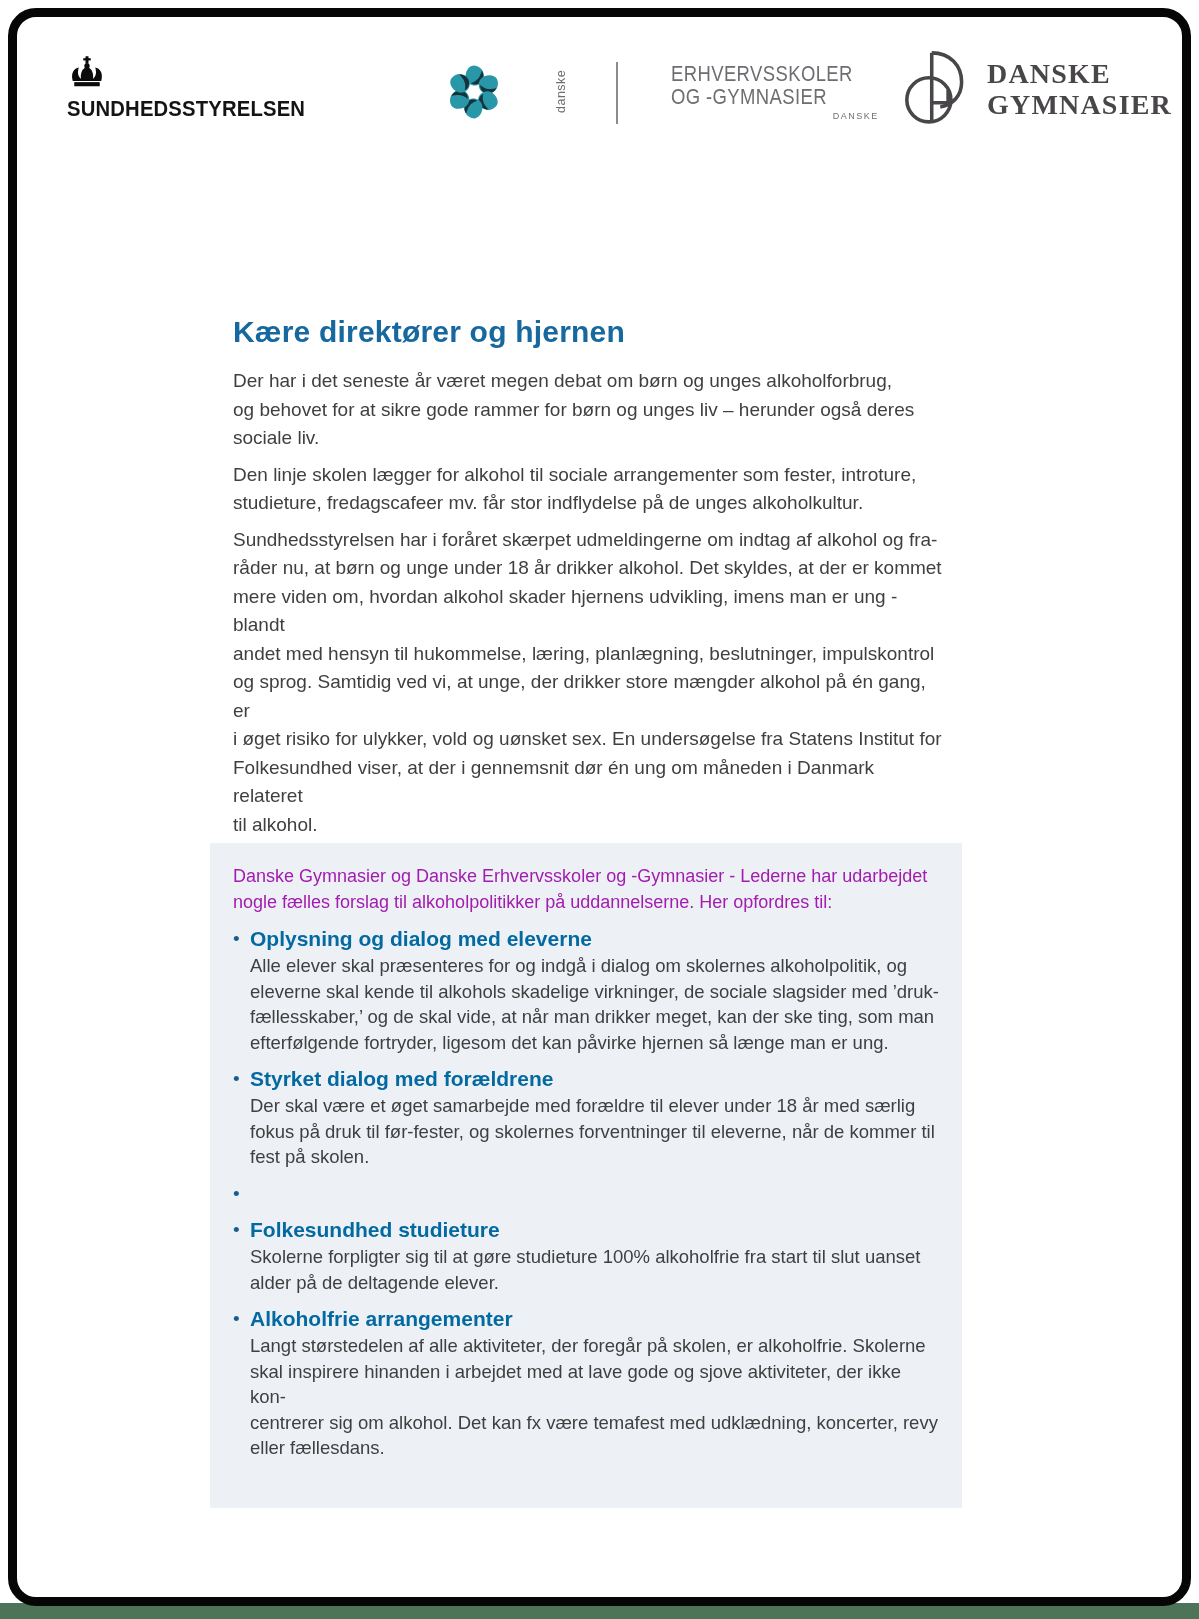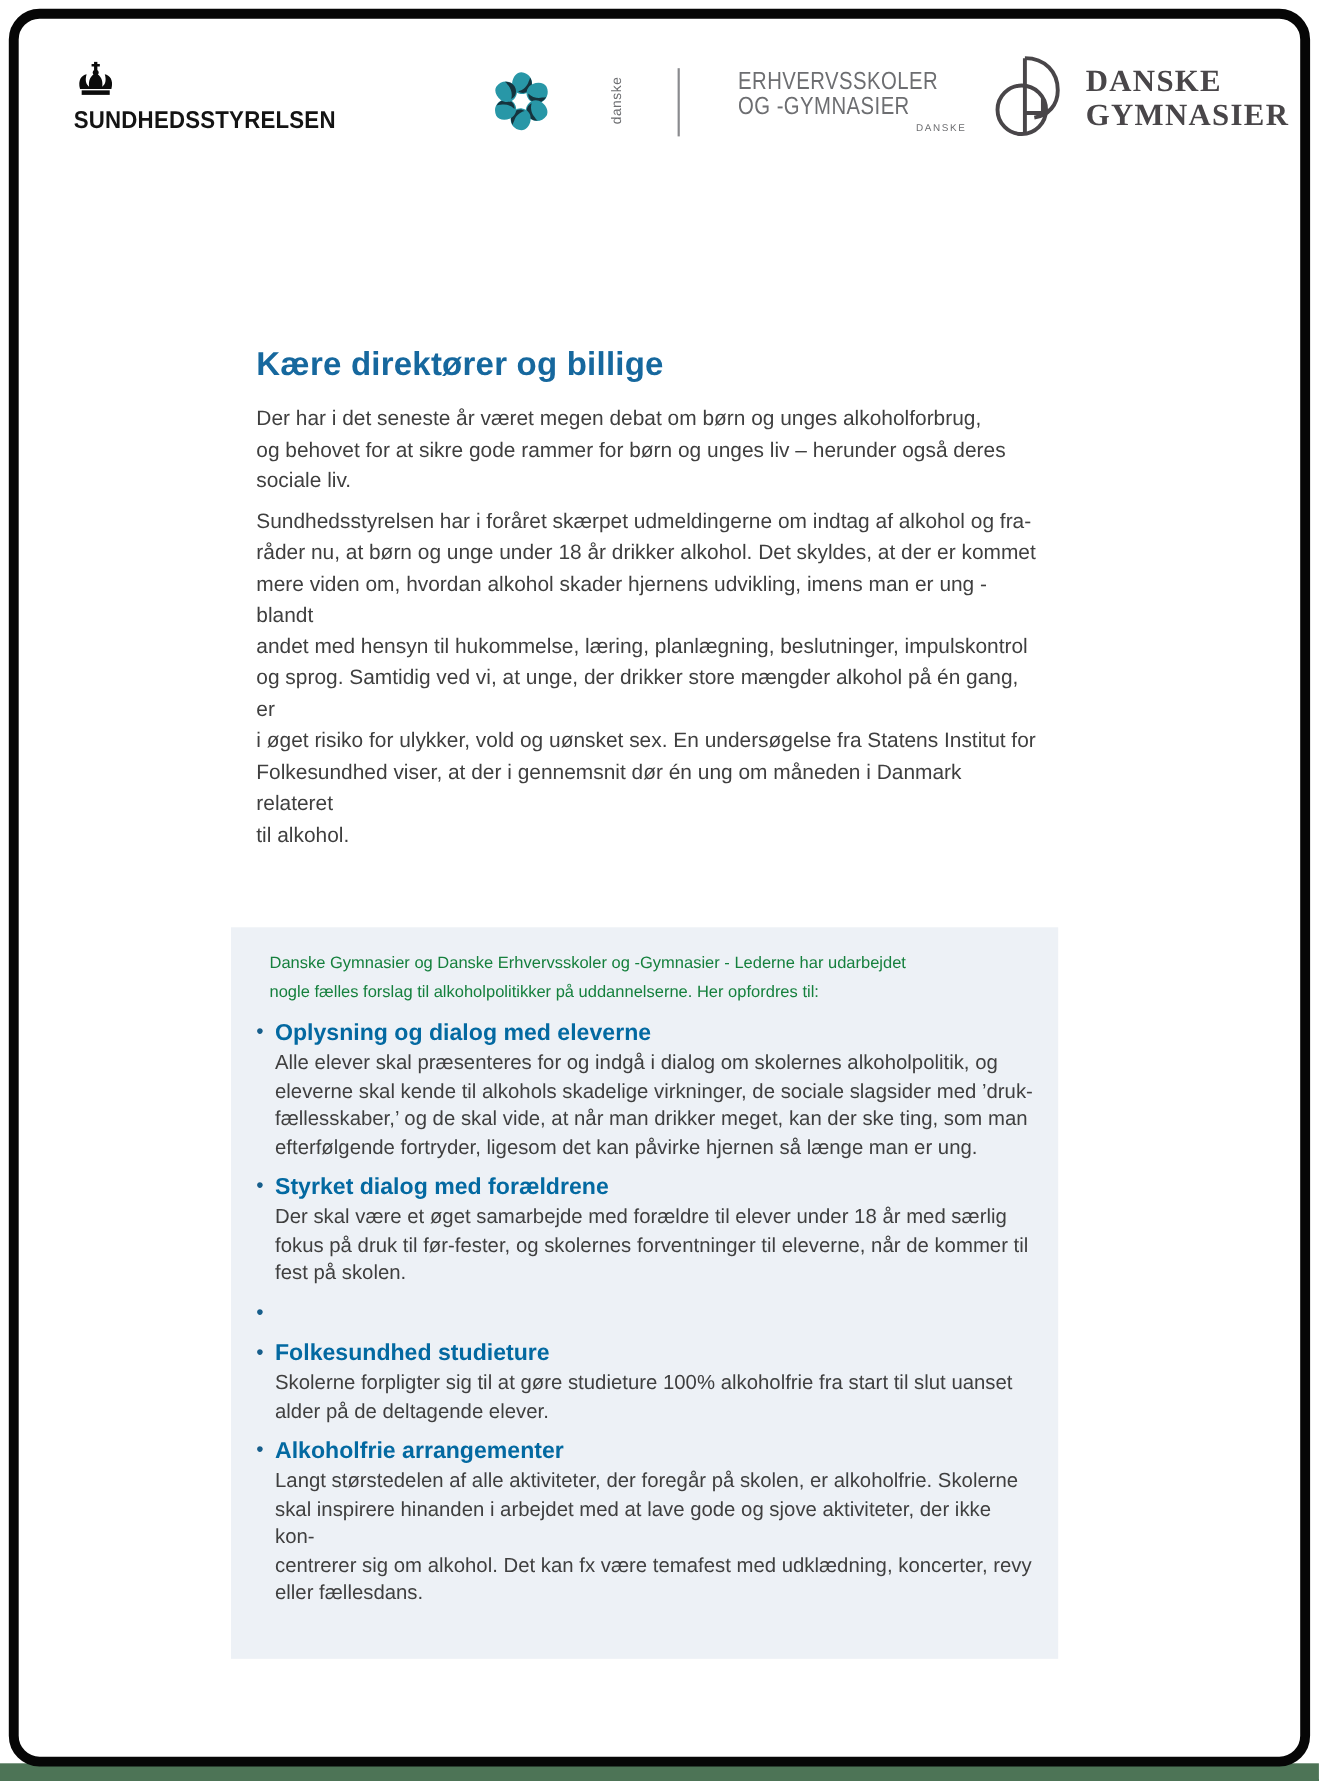--- a/index.html
+++ b/index.html
@@ -32,21 +32,21 @@
   
   .title{position:absolute;left:233px;top:295px;font-size:30px;font-weight:700;color:#16689e;
       letter-spacing:0.2px;}
   .paragraphs{position:absolute;left:233px;top:367px;width:714px;}
   .paragraphs p{margin:0 0 8px 0;font-size:19px;line-height:28.5px;color:#3f3f3f;
       white-space:pre-line;}
 
   
   .infobox{position:absolute;left:210px;top:843px;width:752px;min-height:665px;
       background:#edf1f6;box-sizing:border-box;padding:20px 20px 16px 23px;}
-  .infobox .intro{font-size:15px;line-height:26px;color:#15803d;white-space:pre-line;margin:0 0 8px 12px;}
+  .infobox .intro{font-size:18px;line-height:26px;color:#a21caf;white-space:pre-line;margin:0 0 8px 0;}
   .bullet{display:flex;margin-top:11px;}
   .bullet .dot{color:#175e8b;font-size:19px;line-height:25.5px;width:17px;flex:0 0 17px;}
   .bullet .b-head{font-size:21px;line-height:26px;font-weight:700;color:#0369a1;margin:0 0 1px 0;}
   .bullet .b-body{font-size:18.5px;line-height:25.5px;color:#3f3f3f;white-space:pre-line;}
 </style>
 </head>
 <body>
 
 <div class="page">
   <div class="green-strip"></div>
@@ -117,26 +117,28 @@
           <circle cx="36" cy="70" r="31"></circle>
           <path d="M63 56 L63 74 L41 74"></path>
         </svg>
       </span>
       <div class="dgtext">
         <div>DANSKE</div>
         <div>GYMNASIER</div>
       </div>
     </div>
 
-    <h1 class="title">Kære direktører og billige</h1>
+    <h1 class="title">Kære direktører og hjernen</h1>
 
     <div class="paragraphs">
       <p>Der har i det seneste år været megen debat om børn og unges alkoholforbrug,
 og behovet for at sikre gode rammer for børn og unges liv – herunder også deres
 sociale liv.</p>
+      <p>Den linje skolen lægger for alkohol til sociale arrangementer som fester, introture,
+studieture, fredagscafeer mv. får stor indflydelse på de unges alkoholkultur.</p>
       <p>Sundhedsstyrelsen har i foråret skærpet udmeldingerne om indtag af alkohol og fra-
 råder nu, at børn og unge under 18 år drikker alkohol. Det skyldes, at der er kommet
 mere viden om, hvordan alkohol skader hjernens udvikling, imens man er ung - blandt
 andet med hensyn til hukommelse, læring, planlægning, beslutninger, impulskontrol
 og sprog. Samtidig ved vi, at unge, der drikker store mængder alkohol på én gang, er
 i øget risiko for ulykker, vold og uønsket sex. En undersøgelse fra Statens Institut for
 Folkesundhed viser, at der i gennemsnit dør én ung om måneden i Danmark relateret
 til alkohol.</p>
     </div>
 

